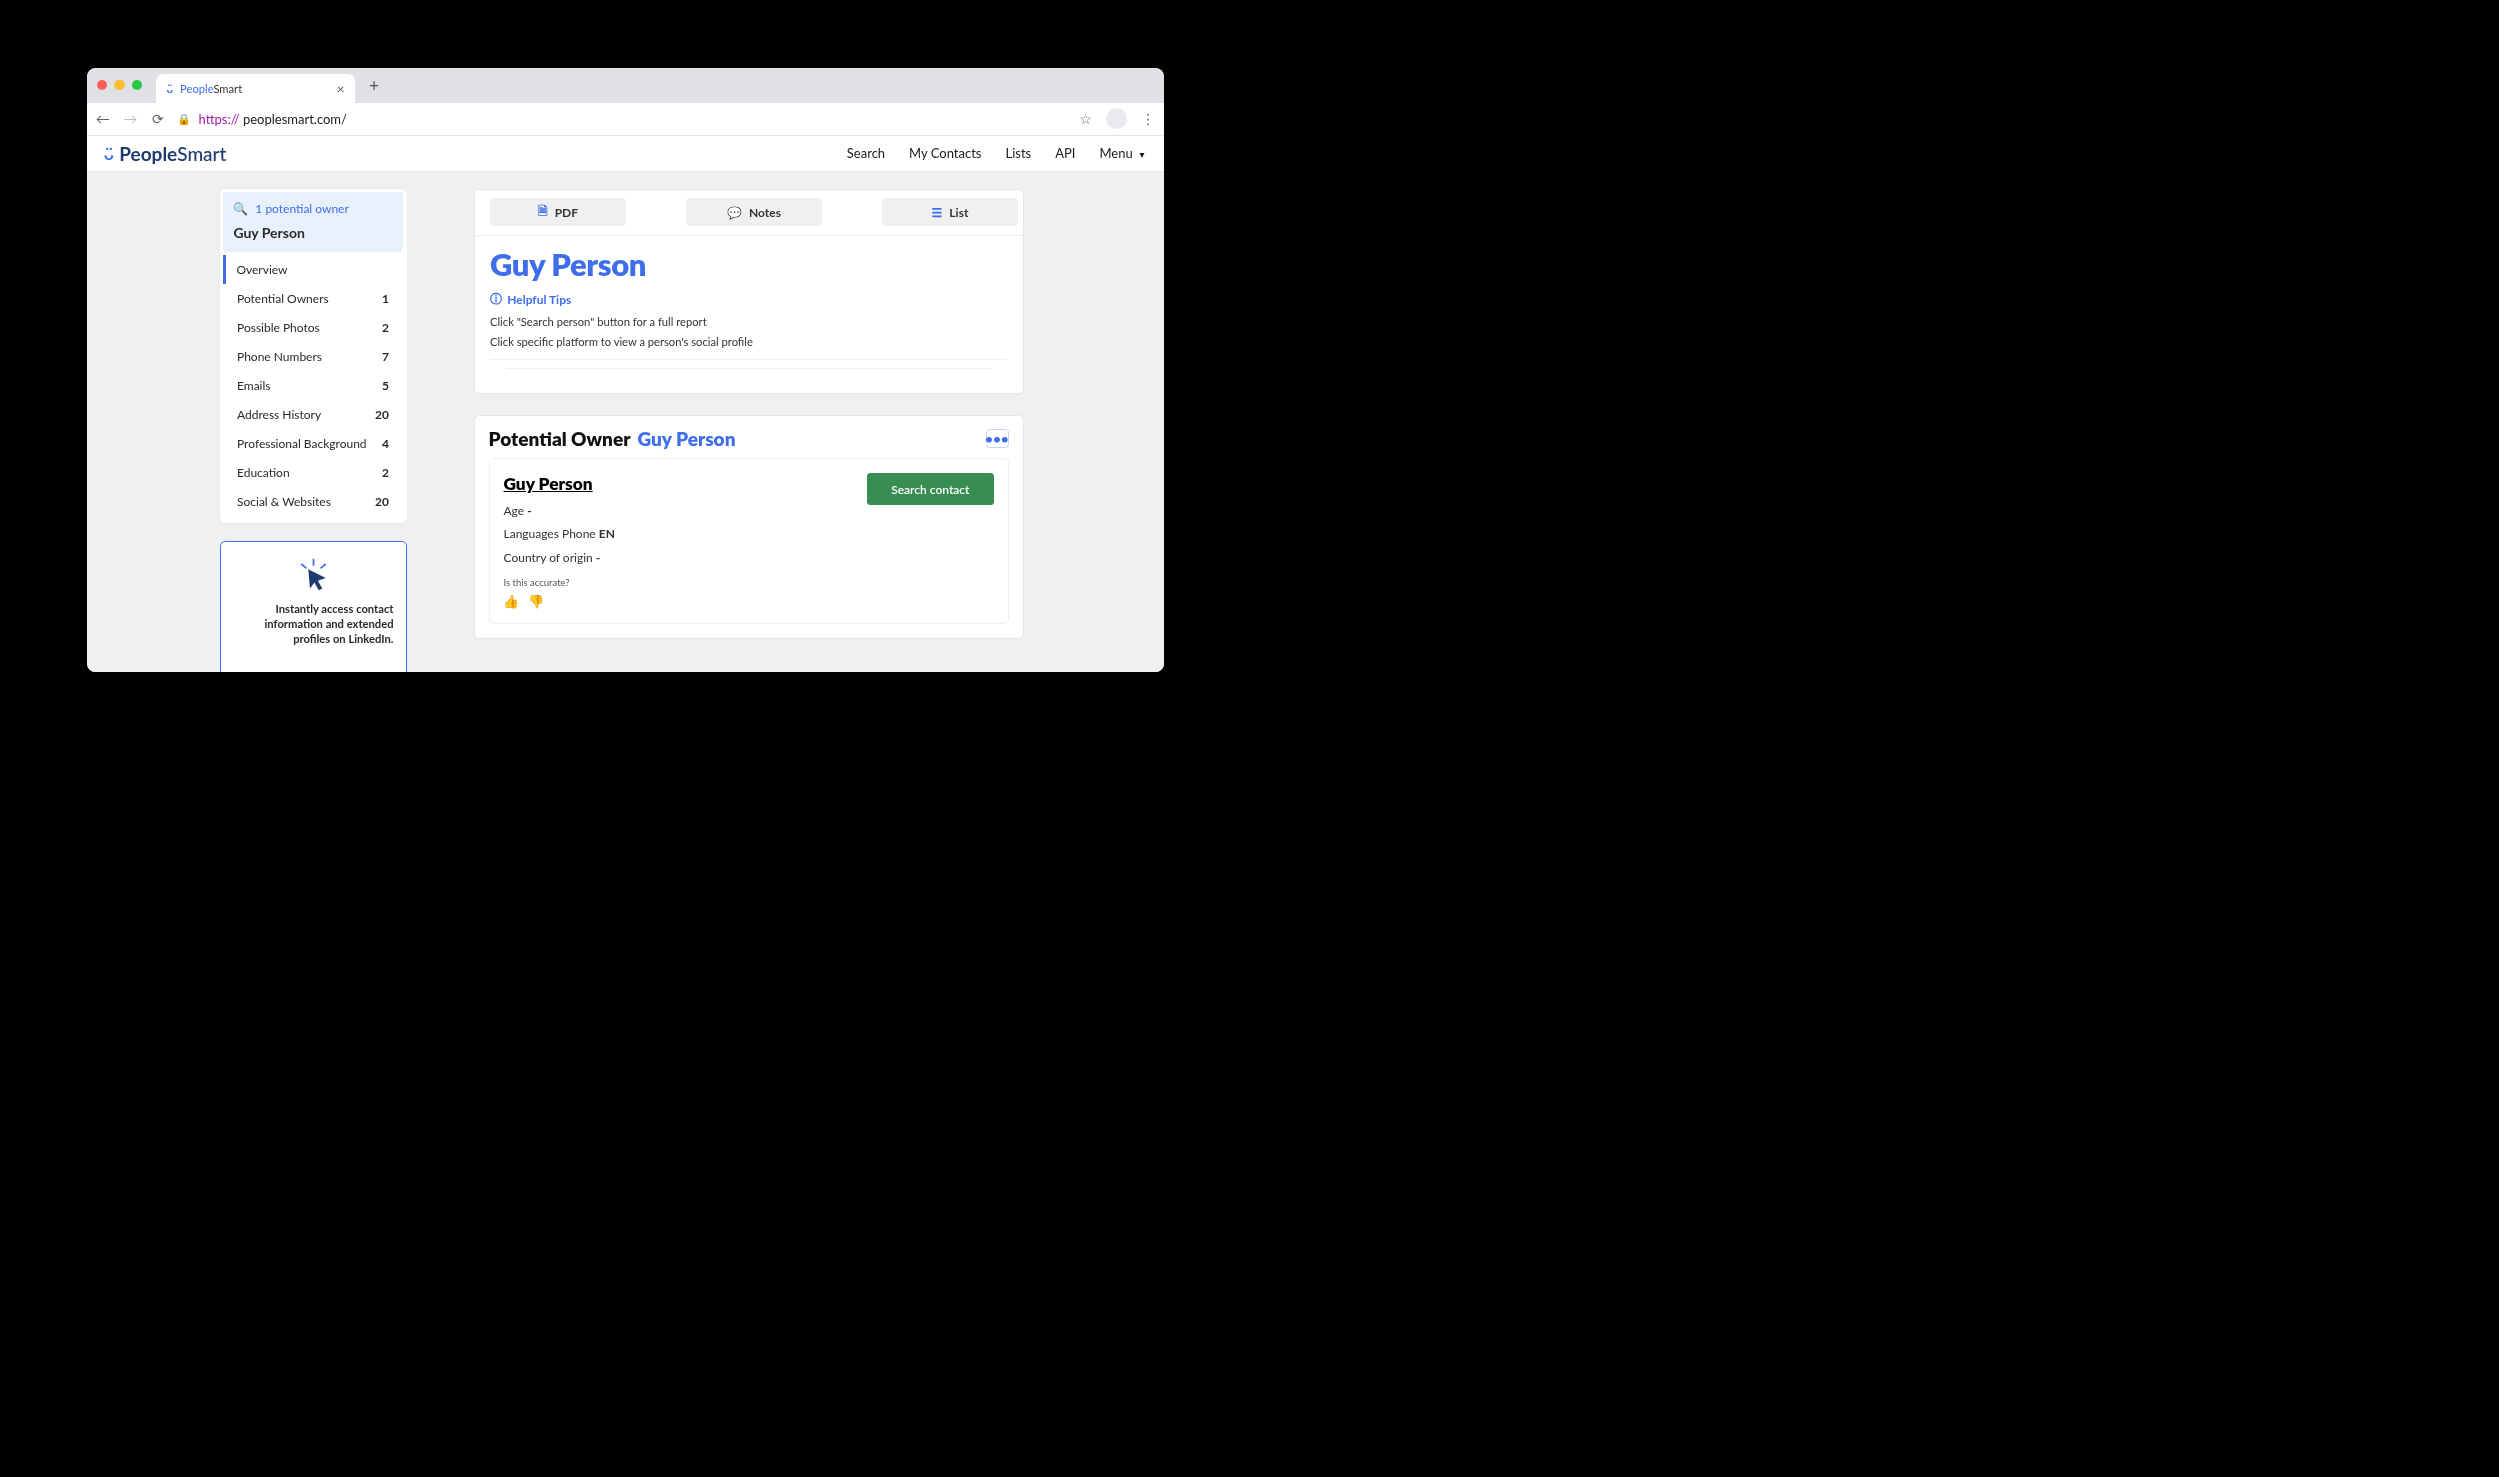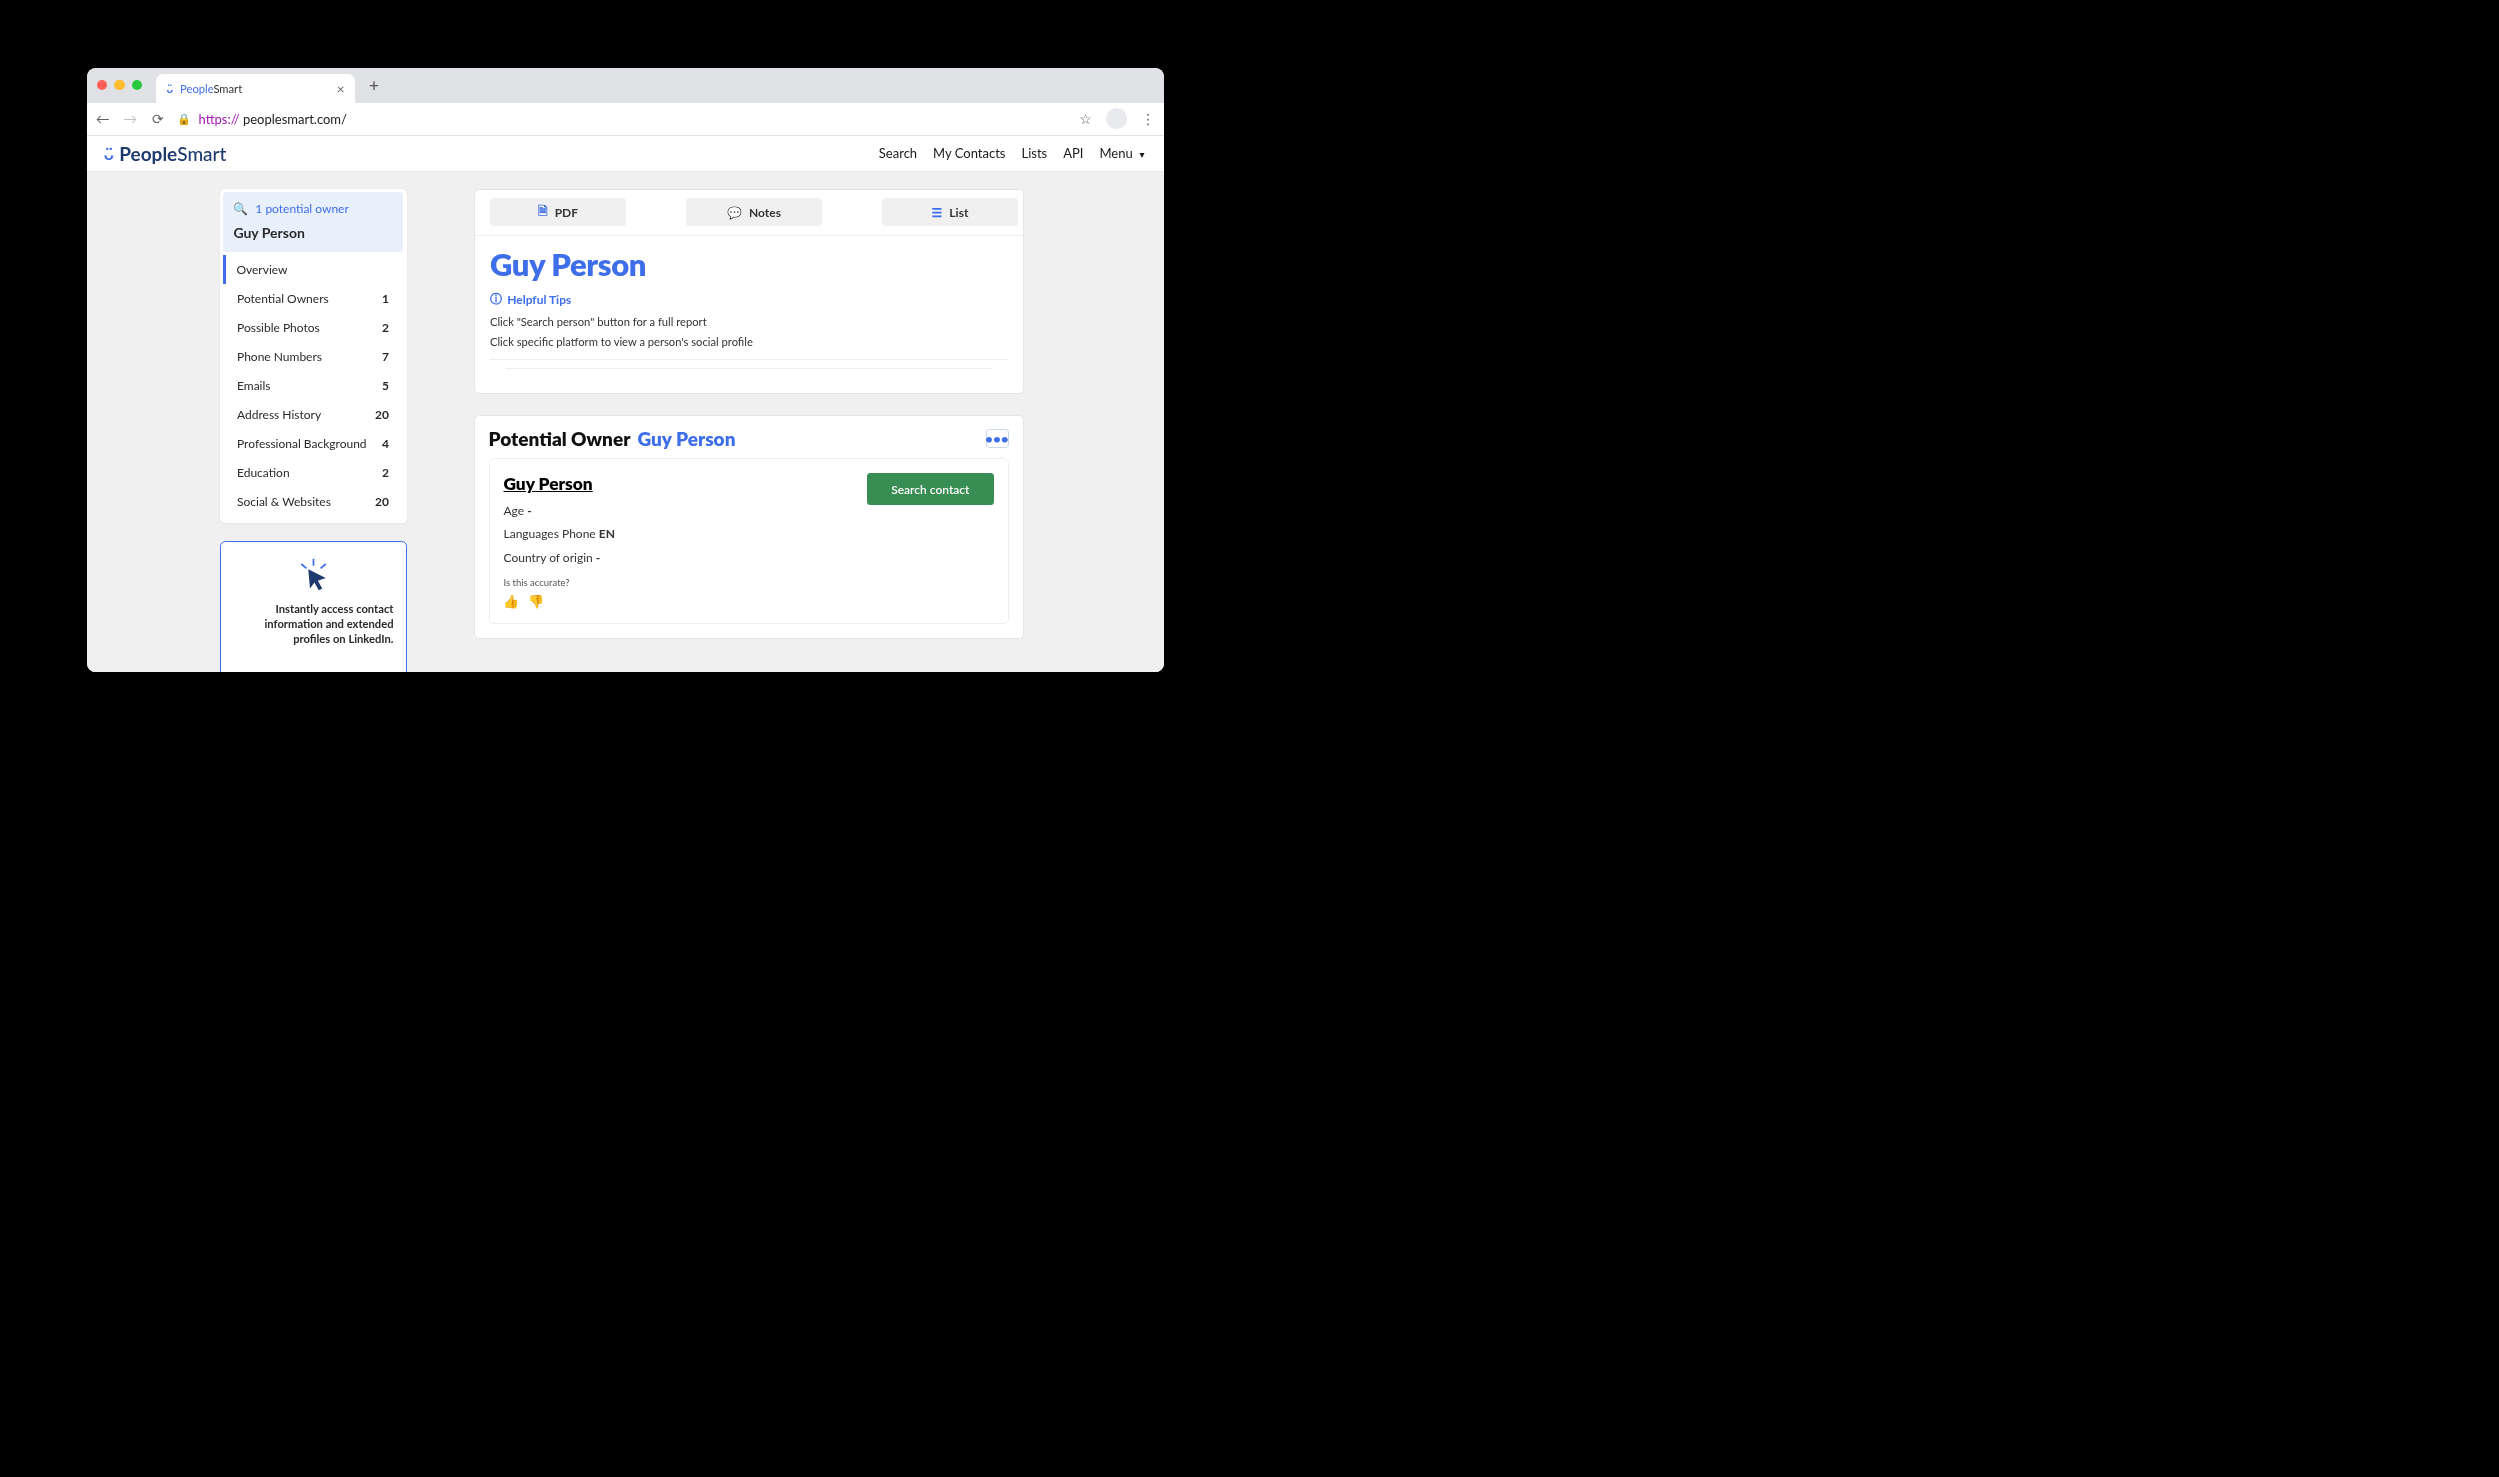--- a/index.html
+++ b/index.html
@@ -19,21 +19,21 @@
 .url{display:flex;align-items:center;gap:7px;flex:1;font-size:13px}
 .lock{font-size:11.2px}
 .url-text{color:#202124}
 .url-text .ht{color:#a21caf}
 .url-right{display:flex;align-items:center;gap:14px;margin-left:auto}
 .avatar{width:21px;height:21px;border-radius:50%;background:#e8eaed}
 .appbar{height:36px;background:#fff;border-bottom:0.9px solid #e8e8e8;display:flex;align-items:center;padding:0 17.3px}
 .logo{display:flex;align-items:center;gap:5.2px;font-size:19px;font-weight:500;color:#1e3a6e}
 .logo-ico{color:#3e6eea;font-weight:700;font-size:17.3px}
 .logo-b{font-weight:700}
-.navlinks{margin-left:auto;display:flex;gap:16px;font-size:13px;color:#1a1a1a}
+.navlinks{margin-left:auto;display:flex;gap:24px;font-size:13px;color:#1a1a1a}
 .navlinks span{cursor:pointer}
 .caret{font-size:8.6px;margin-left:1.7px}
 .page{flex:1;background:#f0f0f0;display:flex;gap:67px;padding:17.3px 0 0 133px;overflow:hidden}
 .sidebar{width:187px;display:flex;flex-direction:column;gap:17.3px}
 .card{background:#fff;border-radius:5.2px;box-shadow:0 0.9px 2.6px rgba(0,0,0,.05)}
 .side-top{padding:3.5px}
 .owner-pill{background:#e8f0fb;border-radius:3.5px;padding:8.6px 10.4px 10.4px}
 .owner-count{color:#3e6eea;font-size:12px;display:flex;align-items:center;gap:7px}
 .owner-name{font-weight:700;font-size:14px;color:#2a2a2a;margin-top:8.6px}
 .navlist{display:flex;flex-direction:column;padding:3.5px 0}

